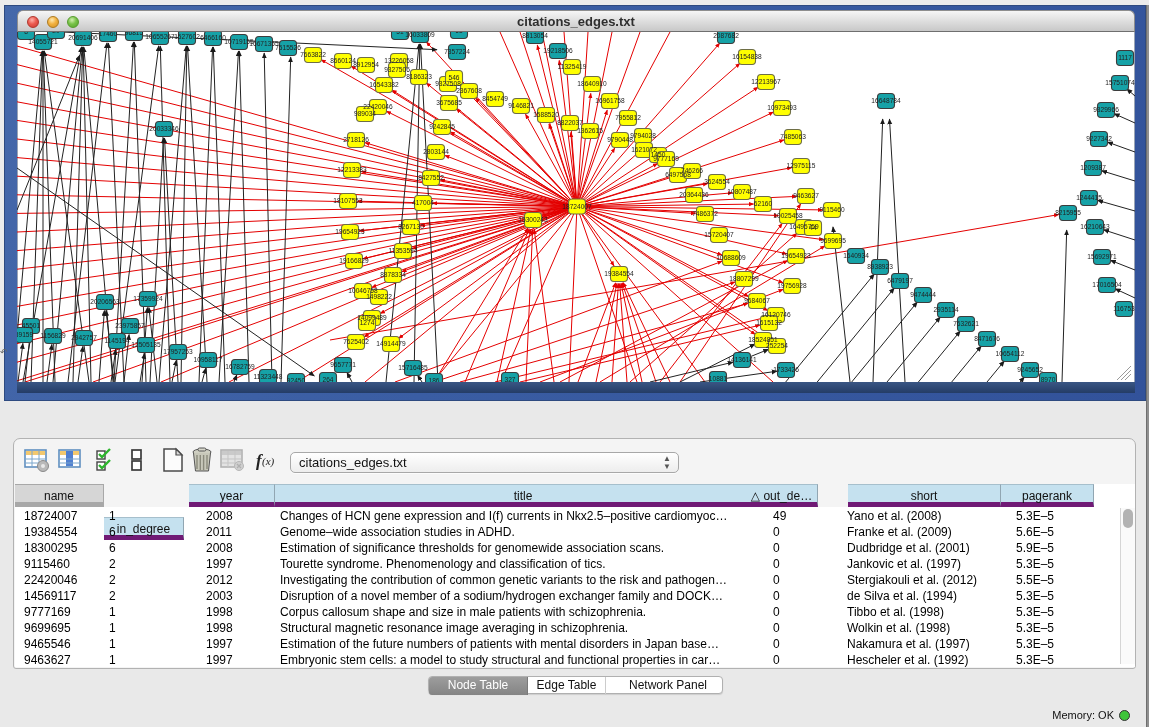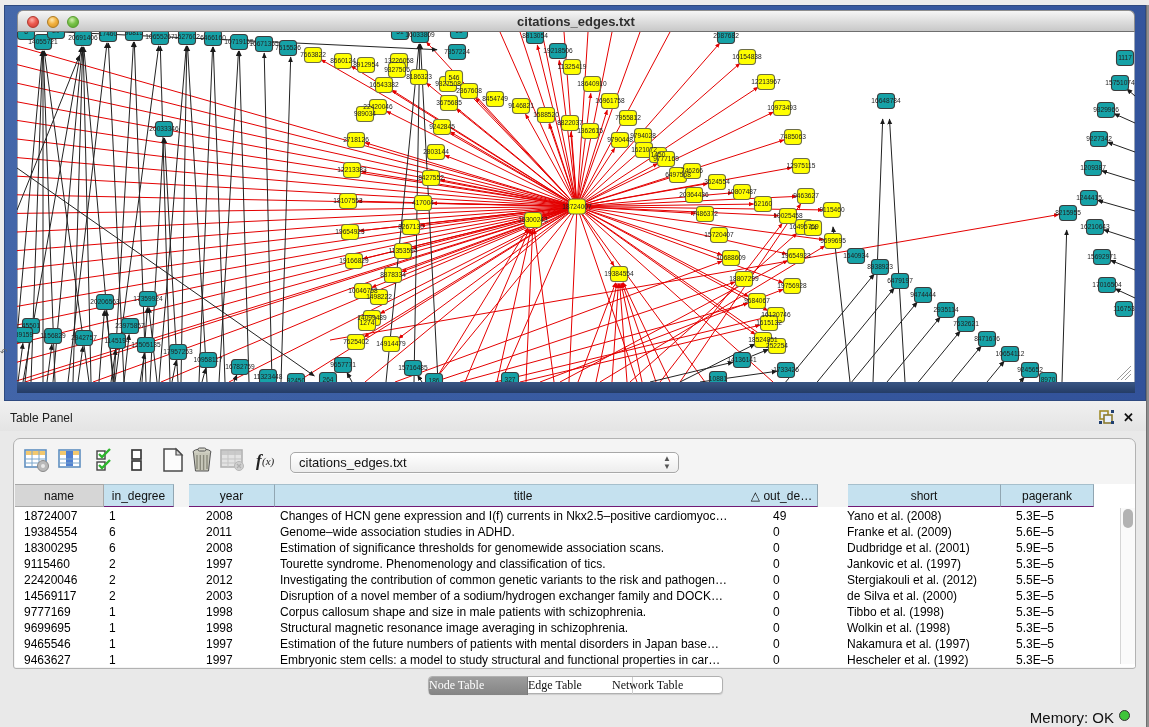--- a/index.html
+++ b/index.html
@@ -14,31 +14,31 @@
 .canvas { position:absolute; left:0; top:22px; width:1118px; height:350px; background:#fff; border-left:1px solid #9aa4b5; border-right:1px solid #9aa4b5; }
 .winbottom { position:absolute; left:0; top:372px; width:1118px; height:11px; background:linear-gradient(#3a5684,#243c66); }
 .panel { position:absolute; left:0; top:401px; width:1146px; height:326px; background:#e9e9e9; }
 .phead { position:absolute; left:0; top:0; width:100%; height:30px; background:linear-gradient(#f0f0f0,#e4e4e4); }
 .phead .t { position:absolute; left:10px; top:10px; font-size:12px; color:#1d1d1d; }
 .pclose { position:absolute; right:12px; top:9px; font-size:13px; font-weight:bold; color:#111; }
 .toolbox { position:absolute; left:13px; top:37px; width:1123px; height:231px; background:#f4f4f4; border:1px solid #b2b2b2; border-radius:7px 7px 3px 3px; }
 .combo { position:absolute; left:276px; top:13px; width:389px; height:21px; border:1px solid #a8a8a8; border-radius:5px; background:linear-gradient(#ffffff,#ededed); font-size:13px; color:#111; line-height:20px; padding-left:8px; box-shadow:0 1px 0 rgba(255,255,255,.7); }
 .combo .arr { position:absolute; right:7px; top:2px; font-size:8px; color:#555; line-height:8px; }
 .thead { position:absolute; left:1px; top:45px; height:23px; font-size:12px; color:#111; }
-.th { position:absolute; top:0; height:23px; line-height:23px; text-align:center; background:#c5e1ef; border-right:1px solid #91a6b2; border-top:1px solid #a6bfcc; border-bottom:1px solid #701a75; }
+.th { position:absolute; top:0; height:23px; line-height:23px; text-align:center; background:#c5e1ef; border-right:1px solid #91a6b2; border-top:1px solid #a6bfcc; border-bottom:5px solid #701a75; }
 .trow { position:absolute; left:14px; height:16px; line-height:16px; font-size:12px; color:#000; white-space:nowrap; }
 .trow span { position:absolute; top:0; }
 .c1 { left:10px; } .c2 { left:95px; } .c3 { left:192px; } .c4 { left:266px; }
 .c5 { left:759px; } .c6 { left:833px; width:153px; text-align:left; } .c7 { left:1002px; }
 .sbar { position:absolute; left:1106px; top:69px; width:15px; height:156px; background:#fafafa; border-left:1px solid #d5d5d5; }
 .sthumb { position:absolute; left:2px; top:1px; width:10px; height:19px; background:#b3b3b3; border-radius:5px; }
 .tabs { position:absolute; left:428px; top:275px; width:295px; height:18px; border:1px solid #b0b0b0; border-radius:4px; background:#fff; box-shadow:0 1px 1px rgba(0,0,0,.12); font-size:12px; }
-.tabs .seg { position:absolute; top:0; height:18px; line-height:17px; color:#111;font-family:Liberation Serif, serif; }
+.tabs .seg { position:absolute; top:0; height:18px; line-height:17px; text-align:center; color:#111; }
 .seg.sel { left:0; width:99px; background:linear-gradient(#9d9d9d,#848484); color:#fff; border-radius:3px 0 0 3px; border-right:1px solid #7a7a7a; }
-.status { position:absolute; right:32px; top:308px; font-size:15px; color:#111; }
+.status { position:absolute; right:32px; top:308px; font-size:11px; color:#111; }
 .memdot { position:absolute; right:16px; top:309px; width:11px; height:11px; border-radius:50%; background:#3ec43a; border:1.5px solid #333; }
 </style></head>
 <body>
 <div class="desktop"></div>
 <div class="win">
   <div class="canvas"></div>
   <svg width="1118" height="350" viewBox="0 0 1118 350" style="position:absolute;left:0;top:22px">
 <defs>
 <marker id="ra" markerWidth="6" markerHeight="5" refX="4.6" refY="2.1" orient="auto" markerUnits="userSpaceOnUse">
           <path d="M0,0 L5.2,2.1 L0,4.2 z" fill="#e40000"></path>
@@ -539,31 +539,20 @@
       <div class="wtitle">citations_edges.txt</div>
       <div class="tl r"></div>
       <div class="tl y"></div>
       <div class="tl g"></div>
     </div>
   <div class="winbottom"></div>
 </div>
 <div class="rightstrip"></div>
 <div style="position:absolute;left:0px;top:347px;font-size:9px;color:#666;">↶</div>
 <div class="panel">
-  <div class="phead">
-      <span class="t">Table Panel</span>
-    <svg style="position:absolute;right:32px;top:9px" width="15" height="14" viewBox="0 0 15 14">
-        <rect x="1" y="1" width="8" height="8" fill="#e8f0fa" stroke="#a08c28" stroke-width="1.6"></rect>
-        <rect x="5" y="5" width="8" height="8" fill="#e8f0fa" stroke="#8a7a30" stroke-width="1.6"></rect>
-        <rect x="12" y="0" width="3" height="3" fill="#1f3f70"></rect>
-        <rect x="0" y="11" width="3" height="3" fill="#1f3f70"></rect>
-        <rect x="12" y="11" width="3" height="3" fill="#1f3f70"></rect>
-      </svg>
-    <span class="pclose">✕</span>
-  </div>
   <div class="toolbox">
     <div style="position:absolute;left:1px;top:68px;width:1120px;height:160px;background:#fff;"></div>
     <div style="position:absolute;left:1079px;top:45px;width:42px;height:23px;background:#fff;"></div>
     <svg style="position:absolute;left:10px;top:8px" width="260" height="30" viewBox="0 0 260 30">
 
       <g>
           <rect x="1" y="3" width="21" height="17" fill="#fff" stroke="#5f8fc0" stroke-width="1.6"></rect>
           <rect x="2" y="4" width="19" height="4" fill="#f3c86e"></rect>
           <path d="M2 12h19M2 16h19M8 4v16M15 4v16" stroke="#7aa6cc" stroke-width="1"></path>
           <circle cx="19" cy="19" r="5.5" fill="#b9b9b9" stroke="#8a8a8a"></circle>
@@ -610,21 +599,21 @@
         </g>
 
       <g transform="translate(232,0)">
           <text x="0" y="19" font-family="Liberation Serif,serif" font-style="italic" font-weight="bold" font-size="17" fill="#222">f</text>
           <text x="6" y="18" font-family="Liberation Serif,serif" font-style="italic" font-size="11" fill="#222">(x)</text>
         </g>
     </svg>
     <div class="combo">citations_edges.txt<span class="arr">▲<br>▼</span></div>
     <div class="thead">
       <div class="th" style="left:0;width:89px;background:#d6d6d6;border-color:#a8a8a8;">name</div>
-      <div class="th" style="left:89px;width:70px;">in_degree</div>
+      <div class="th" style="left:89px;width:80px;margin-top:33px;">in_degree</div>
       <div class="th" style="left:174px;width:86px;text-align:center;">year</div>
       <div class="th" style="left:260px;width:497px;">title</div>
       <div class="th" style="left:727px;width:76px;text-align:center;padding-left:4px;">△ out_de…</div>
       <div class="th" style="left:833px;width:153px;">short</div>
       <div class="th" style="left:986px;width:93px;">pagerank</div>
     </div>
     <div class="sbar">
         <div class="sthumb"></div>
       </div>
   </div>
@@ -672,21 +661,21 @@
       <span class="c5">0</span>
       <span class="c6">Stergiakouli et al. (2012)</span>
       <span class="c7">5.5E–5</span>
     </div>
     <div class="trow" style="top:187px">
 <span class="c1">14569117</span>
       <span class="c2">2</span>
       <span class="c3">2003</span>
       <span class="c4">Disruption of a novel member of a sodium/hydrogen exchanger family and DOCK…</span>
       <span class="c5">0</span>
-      <span class="c6">de Silva et al. (2000)</span>
+      <span class="c6">de Silva et al. (1994)</span>
       <span class="c7">5.3E–5</span>
     </div>
     <div class="trow" style="top:203px">
 <span class="c1">9777169</span>
       <span class="c2">1</span>
       <span class="c3">1998</span>
       <span class="c4">Corpus callosum shape and size in male patients with schizophrenia.</span>
       <span class="c5">0</span>
       <span class="c6">Tibbo et al. (1998)</span>
       <span class="c7">5.3E–5</span>
@@ -713,17 +702,17 @@
 <span class="c1">9463627</span>
       <span class="c2">1</span>
       <span class="c3">1997</span>
       <span class="c4">Embryonic stem cells: a model to study structural and functional properties in car…</span>
       <span class="c5">0</span>
       <span class="c6">Hescheler et al. (1992)</span>
       <span class="c7">5.3E–5</span>
     </div>
   <div class="tabs">
     <div class="seg sel">Node Table</div>
-    <div class="seg" style="left:99px;width:105px;border-right:1px solid #ccc;">Edge Table</div>
-    <div class="seg" style="left:183px;width:112px;">Network Table</div>
+    <div class="seg" style="left:99px;width:78px;border-right:1px solid #ccc;">Edge Table</div>
+    <div class="seg" style="left:183px;width:112px;">Network Panel</div>
   </div>
   <div class="status">Memory: OK</div>
   <div class="memdot"></div>
 </div>
 </body></html>

